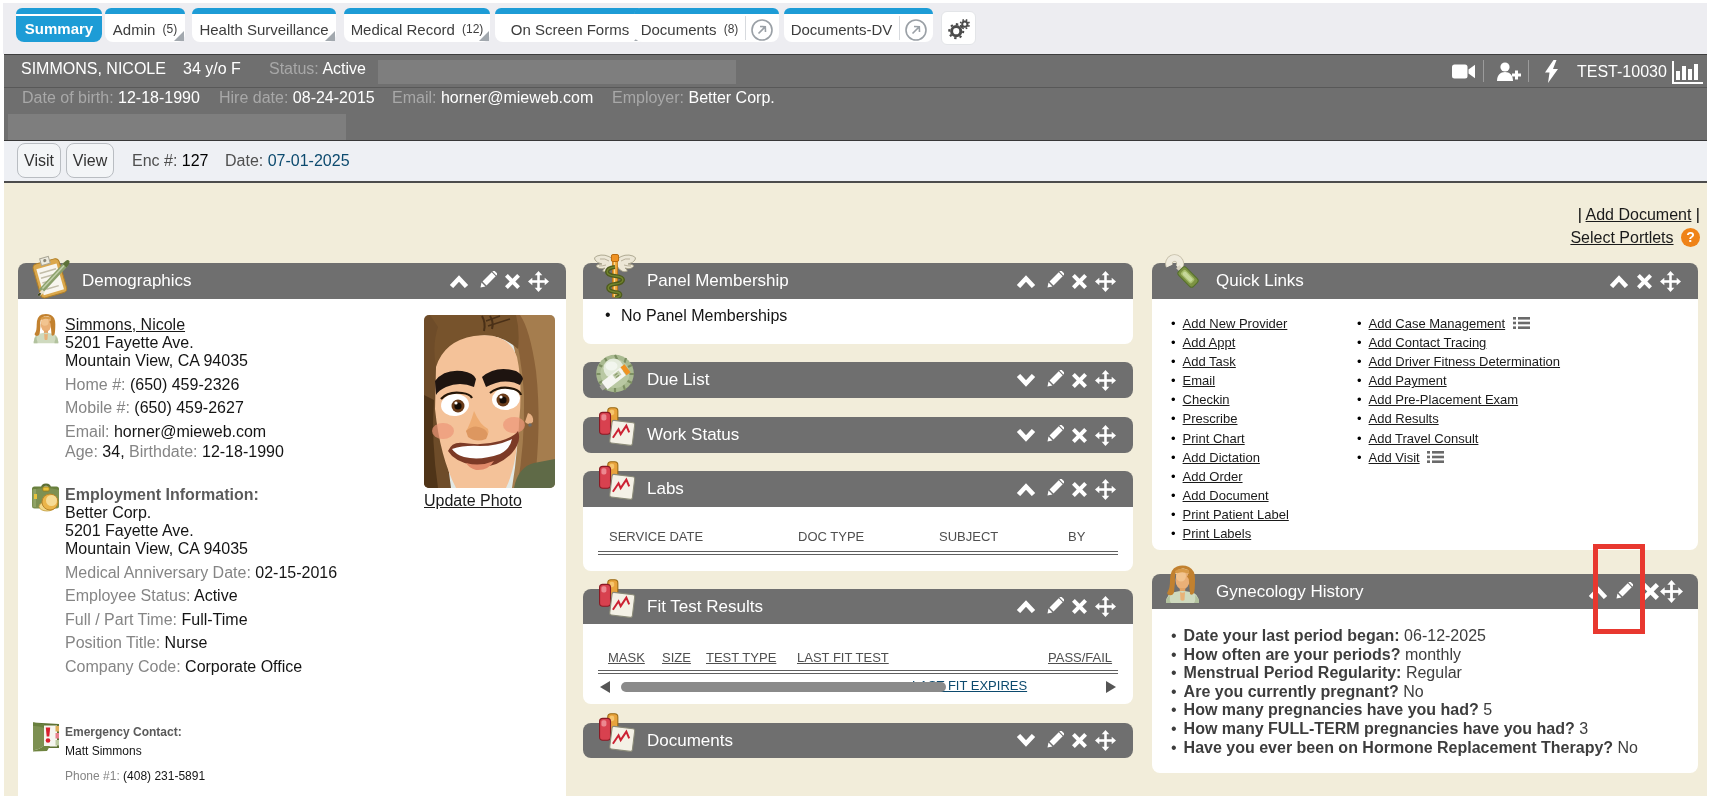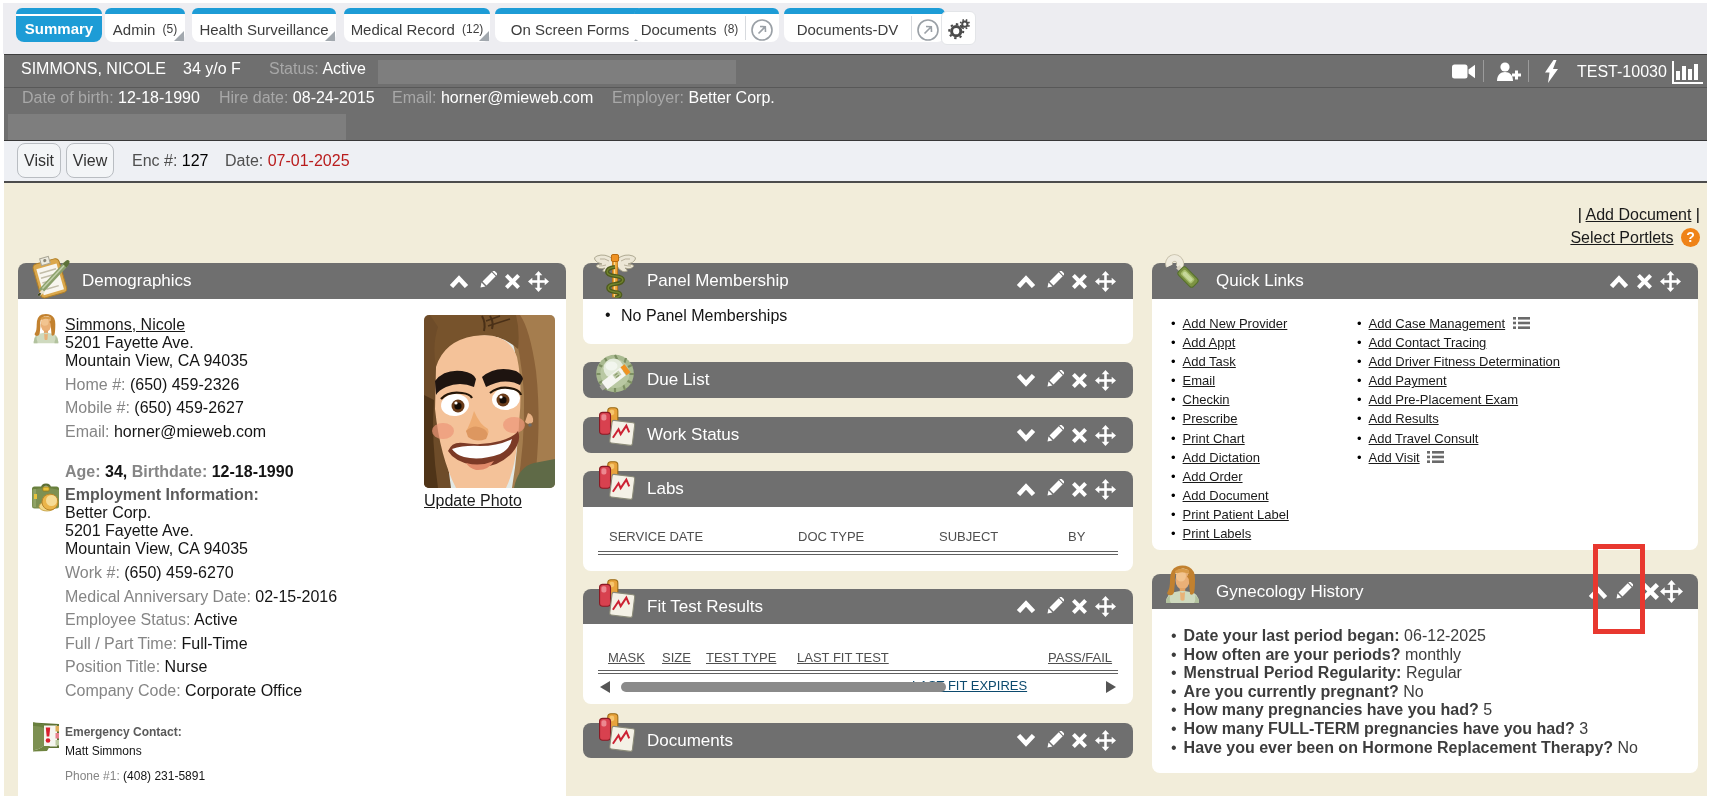--- a/index.html
+++ b/index.html
@@ -73,21 +73,21 @@
 </div>
 <div class="tab abs" style="left:634px;width:145px;">
   <div class="cap"></div>
   <div class="lbl" style="right:34px;">Documents&nbsp;<span class="cnt">(8)</span></div>
   <div class="tabsep" style="right:33px;top:8px;bottom:2px;"></div>
   <svg class="abs" style="right:6px;top:11px;" width="22" height="22" viewBox="0 0 22 22">
     <circle cx="11" cy="11" r="10" fill="none" stroke="#9aa0a6" stroke-width="1.6"></circle>
     <path d="M7.5 14.5 L14 8 M9 7.5 L14.3 7.7 L14.5 13" fill="none" stroke="#9aa0a6" stroke-width="1.6"></path>
   </svg>
 </div>
-<div class="tab abs" style="left:784px;width:149px;padding-left:12px;">
+<div class="tab abs" style="left:784px;width:149px;">
   <div class="cap"></div>
   <div class="lbl" style="right:34px;">Documents-DV</div>
   <div class="tabsep" style="right:33px;top:8px;bottom:2px;"></div>
   <svg class="abs" style="right:6px;top:11px;" width="22" height="22" viewBox="0 0 22 22">
     <circle cx="11" cy="11" r="10" fill="none" stroke="#9aa0a6" stroke-width="1.6"></circle>
     <path d="M7.5 14.5 L14 8 M9 7.5 L14.3 7.7 L14.5 13" fill="none" stroke="#9aa0a6" stroke-width="1.6"></path>
   </svg>
 </div>
 <div class="abs" style="left:941px;top:11px;width:35px;height:34px;background:#fff;border-radius:6px;border:1px solid #e3e5e8;box-sizing:border-box;">
     <svg class="abs" style="left:5px;top:6px;" width="24" height="22" viewBox="0 0 24 22">
@@ -148,21 +148,21 @@
     <span class="abs" style="left:388px;top:1.5px;"><span class="gtxt">Email:</span> <span class="wtxt">horner@mieweb.com</span></span>
     <span class="abs" style="left:608px;top:1.5px;"><span class="gtxt">Employer:</span> <span class="wtxt">Better Corp.</span></span>
   </div>
   <div class="abs" style="left:4px;top:59px;width:338px;height:26px;background:#7e7e7e;"></div>
 </div>
 
 <div id="encrow" class="abs">
   <div class="btn" style="left:13px;width:44px;">Visit</div>
   <div class="btn" style="left:62px;width:48px;">View</div>
   <span class="abs" style="left:128px;top:11px;font-size:16px;color:#4f4f4f;">Enc #: <span style="color:#000;">127</span></span>
-  <span class="abs" style="left:221px;top:11px;font-size:16px;color:#4f4f4f;">Date: <span style="color:#b91c1c;">07-01-2025</span></span>
+  <span class="abs" style="left:221px;top:11px;font-size:16px;color:#4f4f4f;">Date: <span style="color:#0c4a6e;">07-01-2025</span></span>
 </div>
 
 <div id="content" class="abs"></div>
 
 <div class="portlet" style="left:18px;top:263px;width:548px;">
   <div class="phead" style="border-radius:8px 8px 0 0;">
     <svg class="picon" style="left:11px;top:-10px;" width="44" height="48" viewBox="0 0 44 48">
       <g transform="rotate(-16 20 24)">
         <rect x="7" y="8" width="27" height="35" rx="4" fill="#dba84c" stroke="#b07f28" stroke-width="1"></rect>
         <rect x="10" y="13" width="21" height="27" fill="#f8f6ef"></rect>
@@ -215,39 +215,38 @@
   <path d="M9 18 Q9 7 16 4.5 Q22 2.5 28 5 Q34 8 34 17 Q34 27 33 31 Q31 34 29 32 L28 20 Q28 16 26 14.5 Q29 11 27 8 Q22 5 17 8 Q13 10.5 14 20 L13 30 Q12 34 8 33 Q5 32 7 29 Q9 26 9 18 Z" fill="#c2812f"></path>
   <path d="M14 9 Q19 5.5 26 7.5 Q29 9 28 12 Q22 9 17 11 Q14 12 14 9 Z" fill="#d89a48"></path>
 </svg>
 <div class="abs" style="left:65px;top:316px;width:350px;font-size:16px;line-height:18px;color:#141414;">
   <div><a class="lnk" href="#n">Simmons, Nicole</a></div>
   <div>5201 Fayette Ave.</div>
   <div>Mountain View, CA 94035</div>
   <div style="margin-top:4.5px;line-height:19px;"><span class="glabel">Home #:</span> (650) 459-2326</div>
   <div style="margin-top:4.7px;line-height:19px;"><span class="glabel">Mobile #:</span> (650) 459-2627</div>
   <div style="margin-top:4.7px;line-height:19px;"><span class="glabel">Email:</span> horner@mieweb.com</div>
-  <div style="margin-top:21px;line-height:19px;font-weight:bold;"><span class="glabel">Age:</span> 34, <span class="glabel">Birthdate:</span> 12-18-1990</div>
+  <div style="margin-top:1px;line-height:19px;"><span class="glabel">Age:</span> 34, <span class="glabel">Birthdate:</span> 12-18-1990</div>
 </div>
 <svg class="abs" style="left:30px;top:481px;" width="32" height="32" viewBox="0 0 32 32">
   <path d="M11 7 q0-4.5 5-4.5 q5 0 5 4.5 l-2.4 0 q0-2.3 -2.6-2.3 q-2.6 0-2.6 2.3 Z" fill="#5c6e34"></path>
   <rect x="2" y="6.5" width="27" height="21" rx="2.5" fill="#7d9052"></rect>
   <path d="M2 9 q13-4 27 0 l0-1 q0-2.5-2.5-2.5 l-22 0 q-2.5 0-2.5 2.5 Z" fill="#69803e"></path>
   <rect x="3.2" y="8" width="2.8" height="18" fill="#95a86a" opacity="0.8"></rect>
   <rect x="12.8" y="6" width="6.4" height="4" rx="1" fill="#e8c23c" stroke="#9a7a18" stroke-width="0.8"></rect>
   <rect x="4" y="13" width="3" height="5" fill="#e8c23c"></rect>
   <ellipse cx="17" cy="25.5" rx="8" ry="4.5" fill="#f2d98a" stroke="#c09a3a" stroke-width="0.8"></ellipse>
   <circle cx="20" cy="21" r="8" fill="#eab54a" stroke="#b8862a" stroke-width="1"></circle>
   <circle cx="21.5" cy="19.5" r="5.5" fill="#f6dc96"></circle>
 </svg>
 <div class="abs" style="left:65px;top:486px;width:380px;font-size:16px;line-height:18px;color:#141414;">
   <div style="font-weight:bold;color:#5a5a5a;">Employment Information:</div>
   <div style="margin-top:0px;">Better Corp.</div>
   <div>5201 Fayette Ave.</div>
   <div>Mountain View, CA 94035</div>
-  <div style="margin-top:5px;line-height:19px;"><span class="glabel">Work #:</span> (650) 459-6270</div>
   <div style="margin-top:4.5px;line-height:19px;"><span class="glabel">Medical Anniversary Date:</span> 02-15-2016</div>
   <div style="margin-top:4.5px;line-height:19px;"><span class="glabel">Employee Status:</span> Active</div>
   <div style="margin-top:4.5px;line-height:19px;"><span class="glabel">Full / Part Time:</span> Full-Time</div>
   <div style="margin-top:4.5px;line-height:19px;"><span class="glabel">Position Title:</span> Nurse</div>
   <div style="margin-top:4.5px;line-height:19px;"><span class="glabel">Company Code:</span> Corporate Office</div>
 </div>
 <svg class="abs" style="left:31px;top:720px;" width="30" height="32" viewBox="0 0 30 32">
   <path d="M2 2.5 L28 4 L28 28 L13 28 Z" fill="#5e7234"></path>
   <rect x="13" y="5.5" width="13" height="21" fill="#f6f6f0"></rect>
   <path d="M14.8 7.5 h4.4 l-0.9 9 h-2.6 Z" fill="#d8202e"></path>

